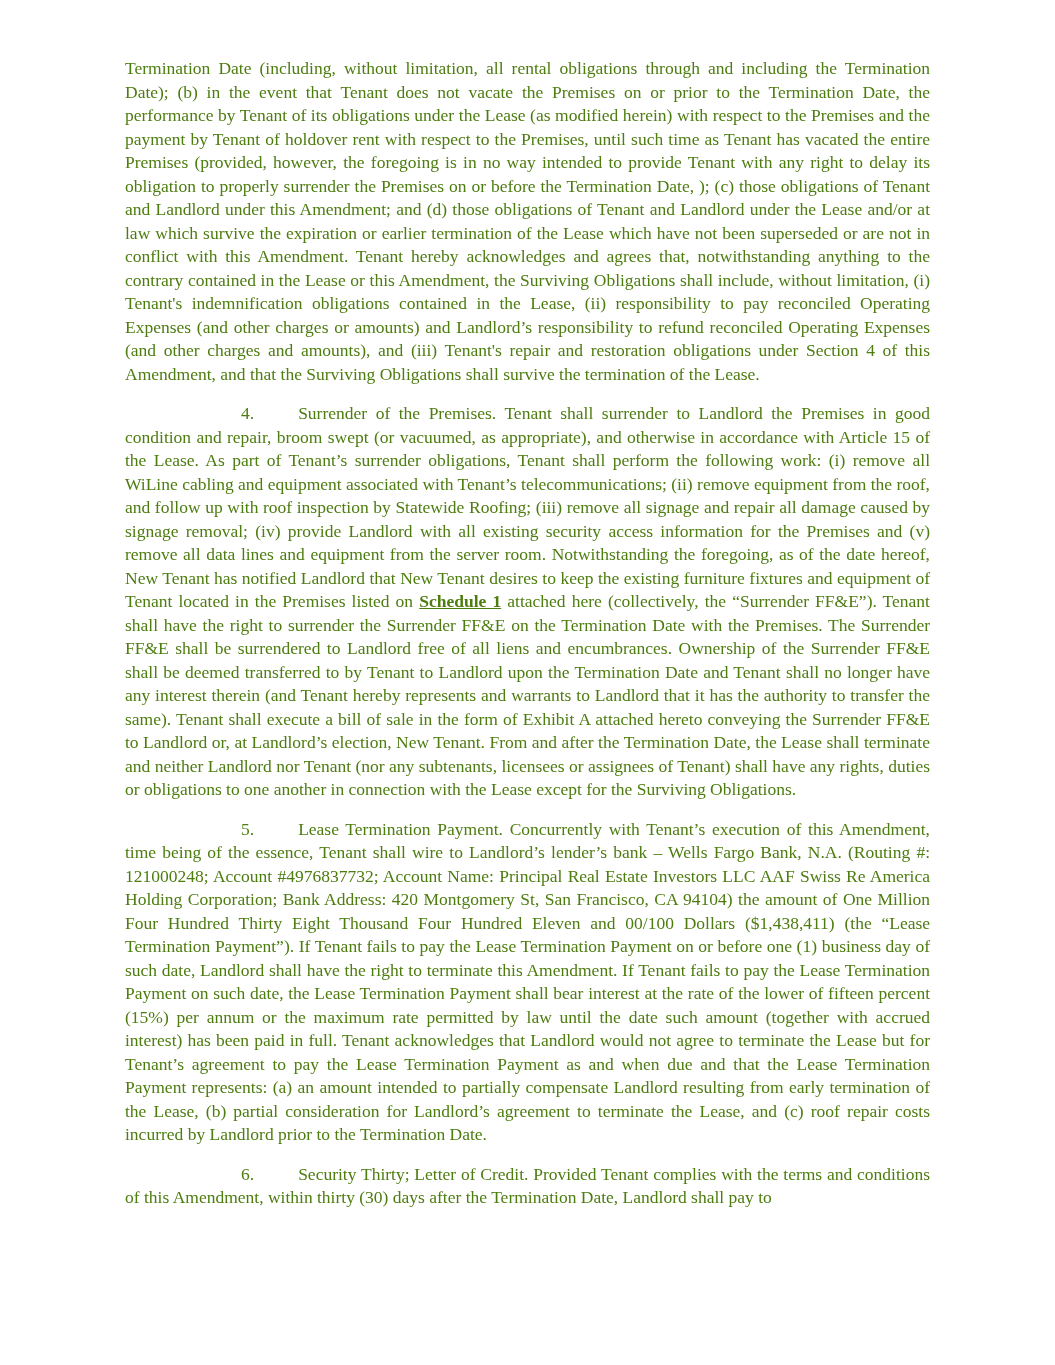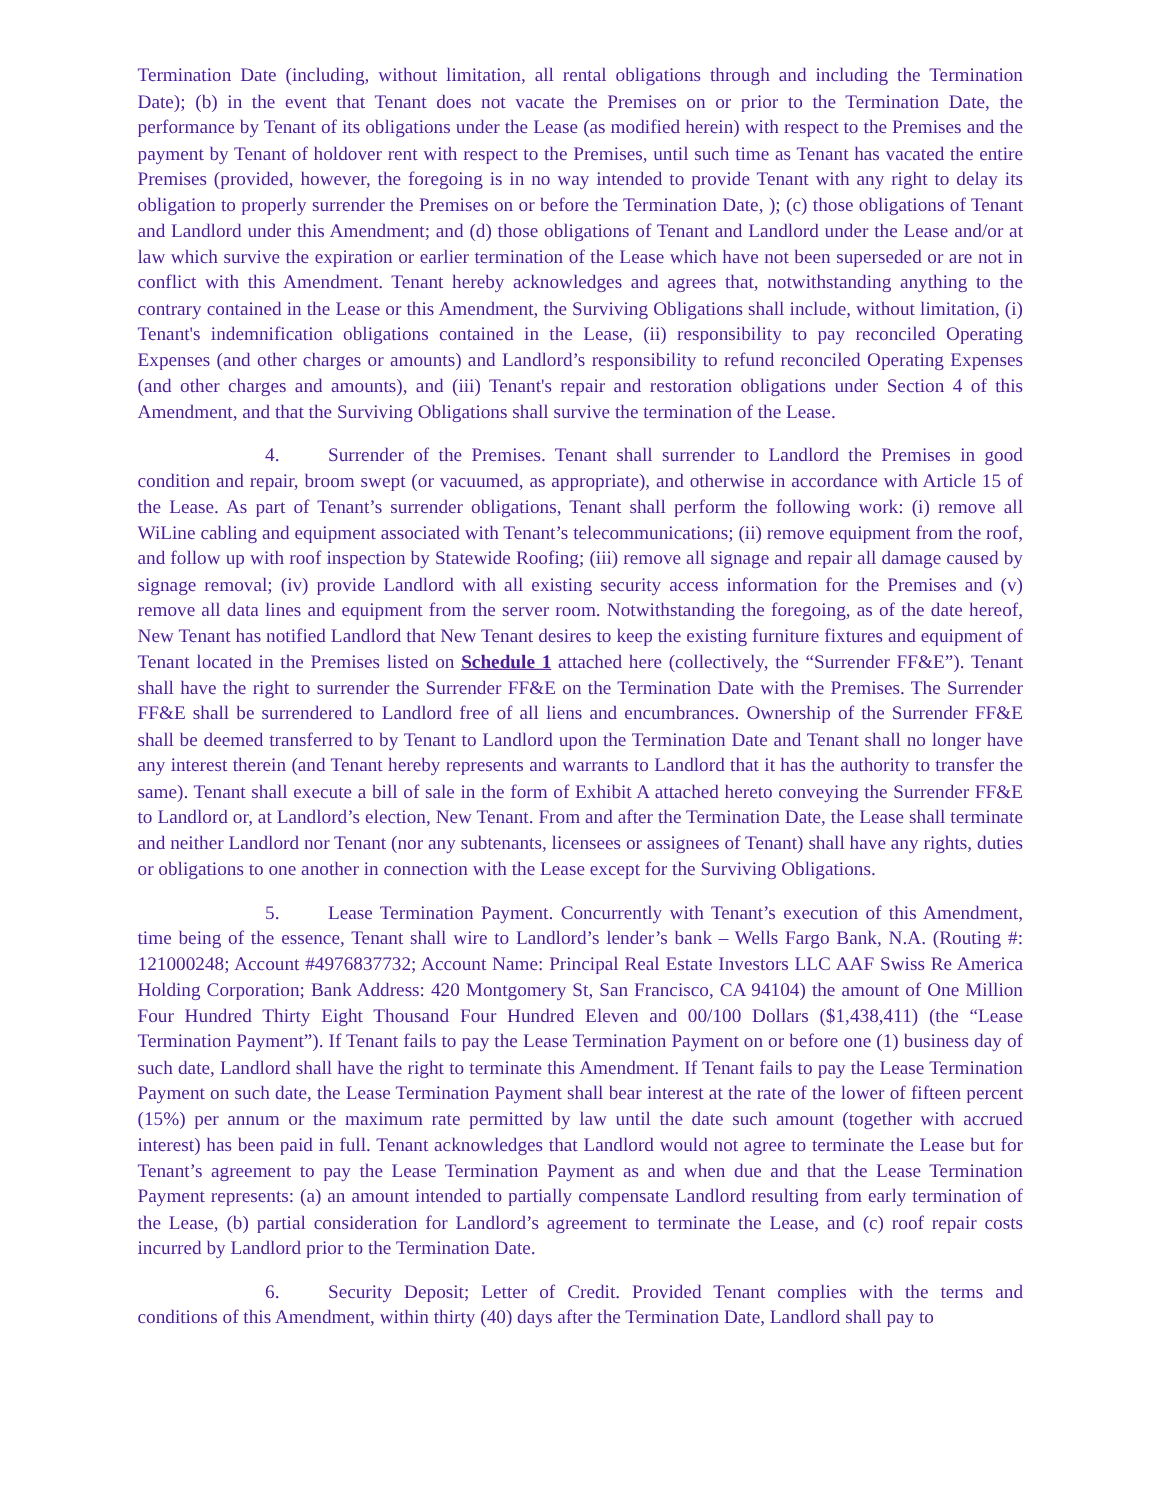--- a/index.html
+++ b/index.html
@@ -7,21 +7,21 @@
     padding: 0;
     background: #ffffff;
   }
   .page {
     position: relative;
     width: 1055px;
     height: 1365px;
     background: #ffffff;
     overflow: hidden;
     font-family: "Liberation Serif", "DejaVu Serif", serif;
-    color: #4c1d95;
+    color: #4d7c0f;
   }
   .content {
     position: absolute;
     left: 125px;
     top: 57px;
     width: 805px;
     font-size: 17.5px;
     line-height: 23.5px;
   }
   .para {
@@ -47,16 +47,16 @@
 
 <div class="page">
   <div class="content">
 
     <p class="para"><span>Termination Date (including, without limitation, all rental obligations through and including the Termination Date); (b) in the event that Tenant does not vacate the Premises on or prior to the Termination Date, the performance by Tenant of its obligations under the Lease (as modified herein) with respect to the Premises and the payment by Tenant of holdover rent with respect to the Premises, until such time as Tenant has vacated the entire Premises (provided, however, the foregoing is in no way intended to provide Tenant with any right to delay its obligation to properly surrender the Premises on or before the Termination Date, ); (c) those obligations of Tenant and Landlord under this Amendment; and (d) those obligations of Tenant and Landlord under the Lease and/or at law which survive the expiration or earlier termination of the Lease which have not been superseded or are not in conflict with this Amendment.  Tenant hereby acknowledges and agrees that, notwithstanding anything to the contrary contained in the Lease or this Amendment, the Surviving Obligations shall include, without limitation, (i) Tenant's indemnification obligations contained in the Lease, (ii) responsibility to pay reconciled Operating Expenses (and other charges or amounts) and Landlord’s responsibility to refund reconciled Operating Expenses (and other charges and amounts), and (iii) Tenant's repair and restoration obligations under Section 4 of this Amendment, and that the Surviving Obligations shall survive the termination of the Lease.</span></p>
 
     <p class="para"><span class="sec-num">4.</span><span class="tab"></span><span class="u">Surrender of the Premises</span><span>.  Tenant shall surrender to Landlord the Premises in good condition and repair, broom swept (or vacuumed, as appropriate), and otherwise in accordance with Article 15 of the Lease.  As part of Tenant’s surrender obligations, Tenant shall perform the following work: (i) remove all WiLine cabling and equipment associated with Tenant’s telecommunications; (ii) remove equipment from the roof, and follow up with roof inspection by Statewide Roofing; (iii) remove all signage and repair all damage caused by signage removal; (iv) provide Landlord with all existing security access information for the Premises and (v) remove all data lines and equipment from the server room. Notwithstanding the foregoing, as of the date hereof, New Tenant has notified Landlord that New Tenant desires to keep the existing furniture fixtures and equipment of Tenant located in the Premises listed on </span><span class="bu">Schedule 1</span><span> attached here (collectively, the </span><span class="b">“Surrender FF&amp;E”</span><span>). Tenant shall have the right to surrender the Surrender FF&amp;E on the Termination Date with the Premises. The Surrender FF&amp;E shall be surrendered to Landlord free of all liens and encumbrances. Ownership of the Surrender FF&amp;E shall be deemed transferred to by Tenant to Landlord upon the Termination Date and Tenant shall no longer have any interest therein (and Tenant hereby represents and warrants to Landlord that it has the authority to transfer the same).  Tenant shall execute a bill of sale in the form of </span><span class="u">Exhibit A</span><span> attached hereto conveying the Surrender FF&amp;E to Landlord or, at Landlord’s election, New Tenant.  From and after the Termination Date, the Lease shall terminate and neither Landlord nor Tenant (nor any subtenants, licensees or assignees of Tenant) shall have any rights, duties or obligations to one another in connection with the Lease except for the Surviving Obligations.</span></p>
 
     <p class="para"><span class="sec-num">5.</span><span class="tab"></span><span class="u">Lease Termination Payment</span><span>.  Concurrently with Tenant’s execution of this Amendment, time being of the essence, Tenant shall wire to Landlord’s lender’s bank – Wells Fargo Bank, N.A. (Routing #: 121000248; Account #4976837732; Account Name: Principal Real Estate Investors LLC AAF Swiss Re America Holding Corporation; Bank Address: 420 Montgomery St, San Francisco, CA 94104) the amount of One Million Four Hundred Thirty Eight Thousand Four Hundred Eleven and 00/100 Dollars ($1,438,411) (the </span><span class="b">“Lease Termination Payment”</span><span>).  If Tenant fails to pay the Lease Termination Payment on or before one (1) business day of such date, Landlord shall have the right to terminate this Amendment.  If Tenant fails to pay the Lease Termination Payment on such date, the Lease Termination Payment shall bear interest at the rate of the lower of fifteen percent (15%) per annum or the maximum rate permitted by law until the date such amount (together with accrued interest) has been paid in full.  Tenant acknowledges that Landlord would not agree to terminate the Lease but for Tenant’s agreement to pay the Lease Termination Payment as and when due and that the Lease Termination Payment represents:  (a) an amount intended to partially compensate Landlord resulting from early termination of the Lease, (b) partial consideration for Landlord’s agreement to terminate the Lease, and (c) roof repair costs incurred by Landlord prior to the Termination Date.</span></p>
 
-    <p class="para"><span class="sec-num">6.</span><span class="tab"></span><span class="u">Security Deposit; Letter of Credit.</span><span>  Provided Tenant complies with the terms and conditions of this Amendment, within thirty (40) days after the Termination Date, Landlord shall pay to</span></p>
+    <p class="para"><span class="sec-num">6.</span><span class="tab"></span><span class="u">Security Thirty; Letter of Credit.</span><span>  Provided Tenant complies with the terms and conditions of this Amendment, within thirty (30) days after the Termination Date, Landlord shall pay to</span></p>
 
   </div>
 </div>
 
 </body></html>

